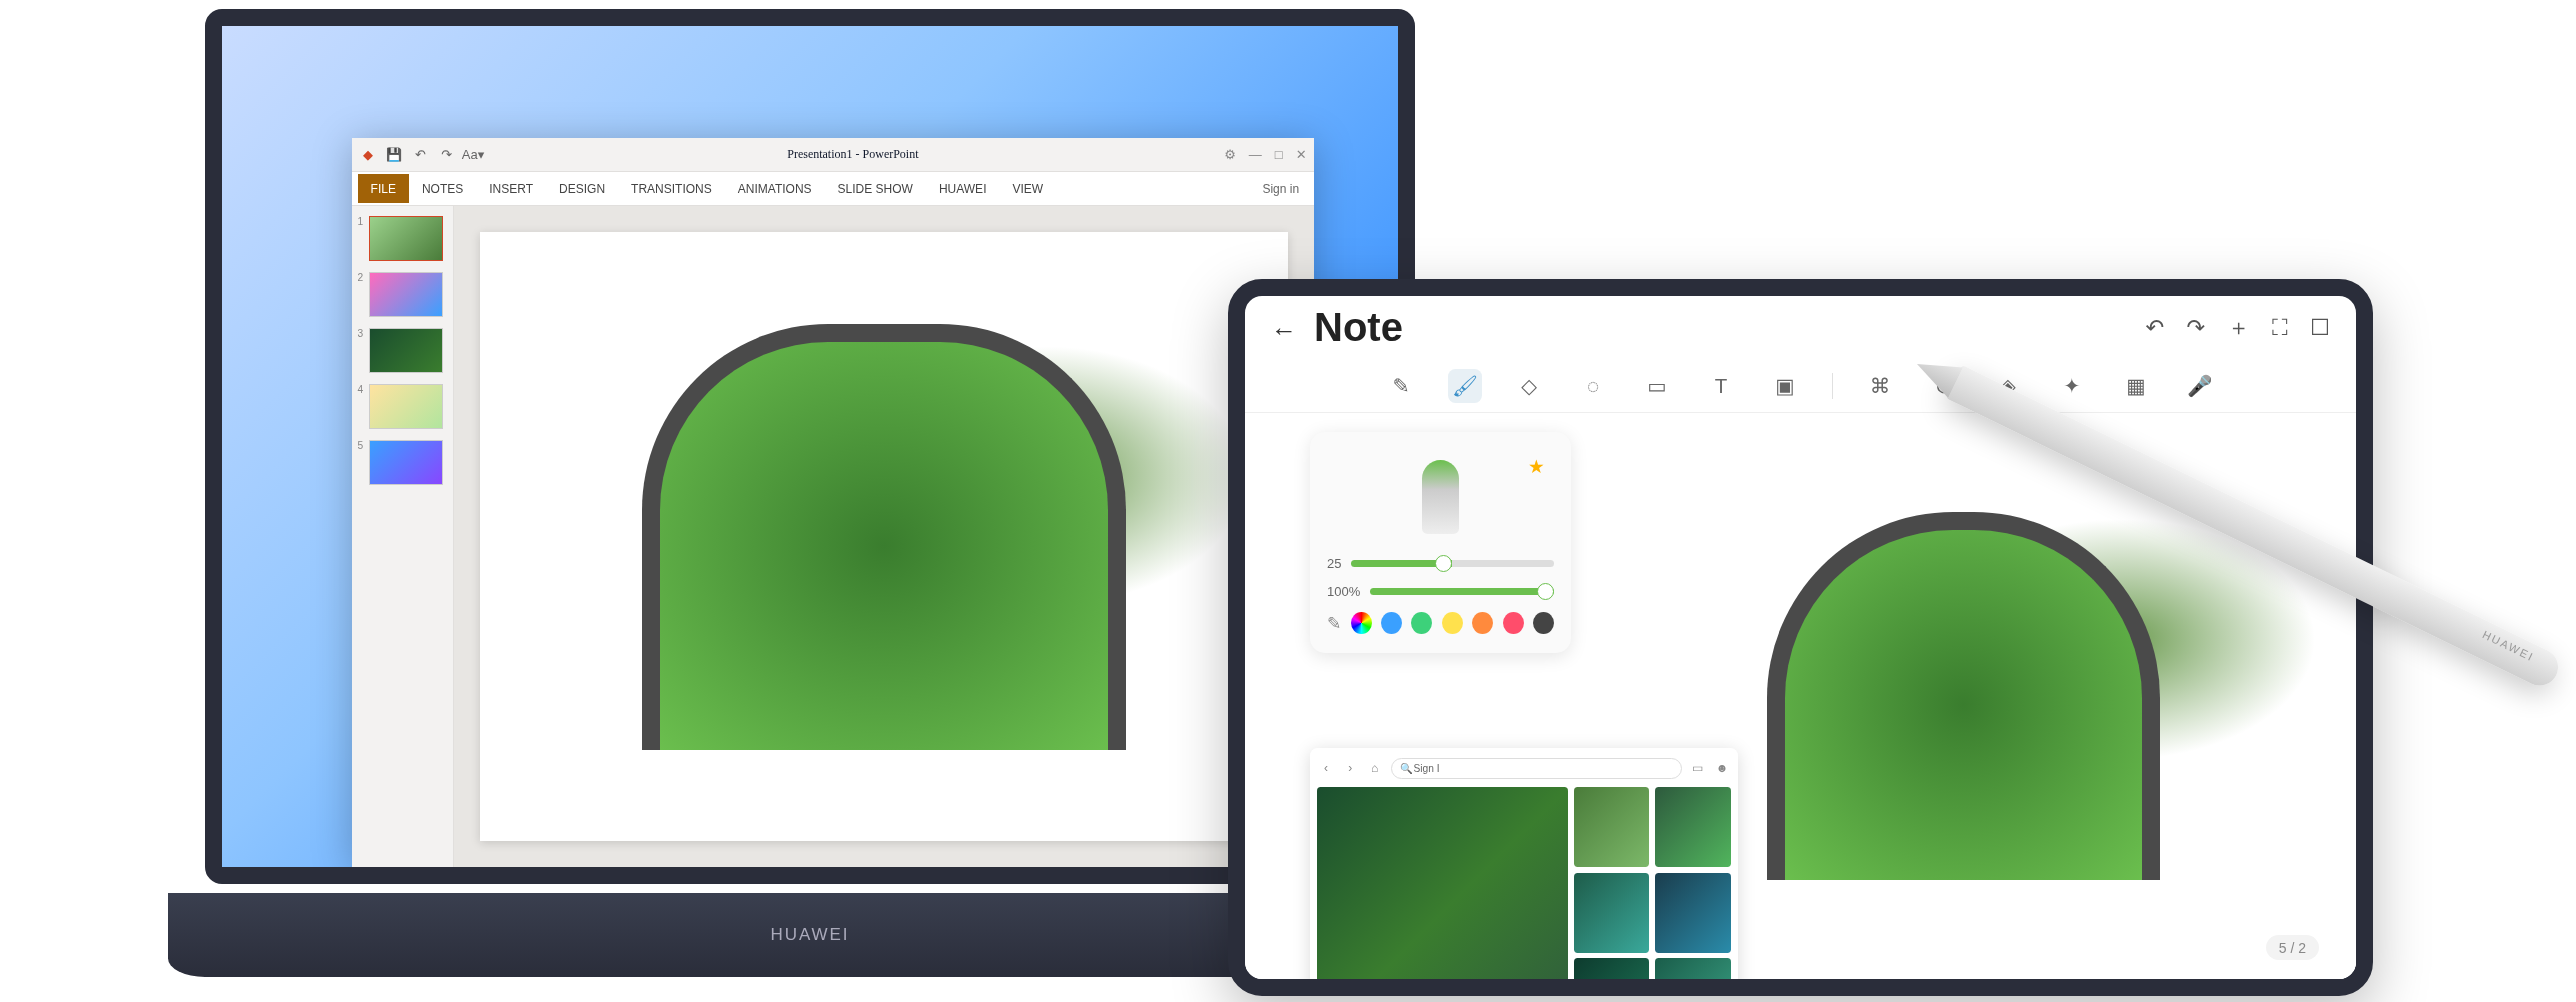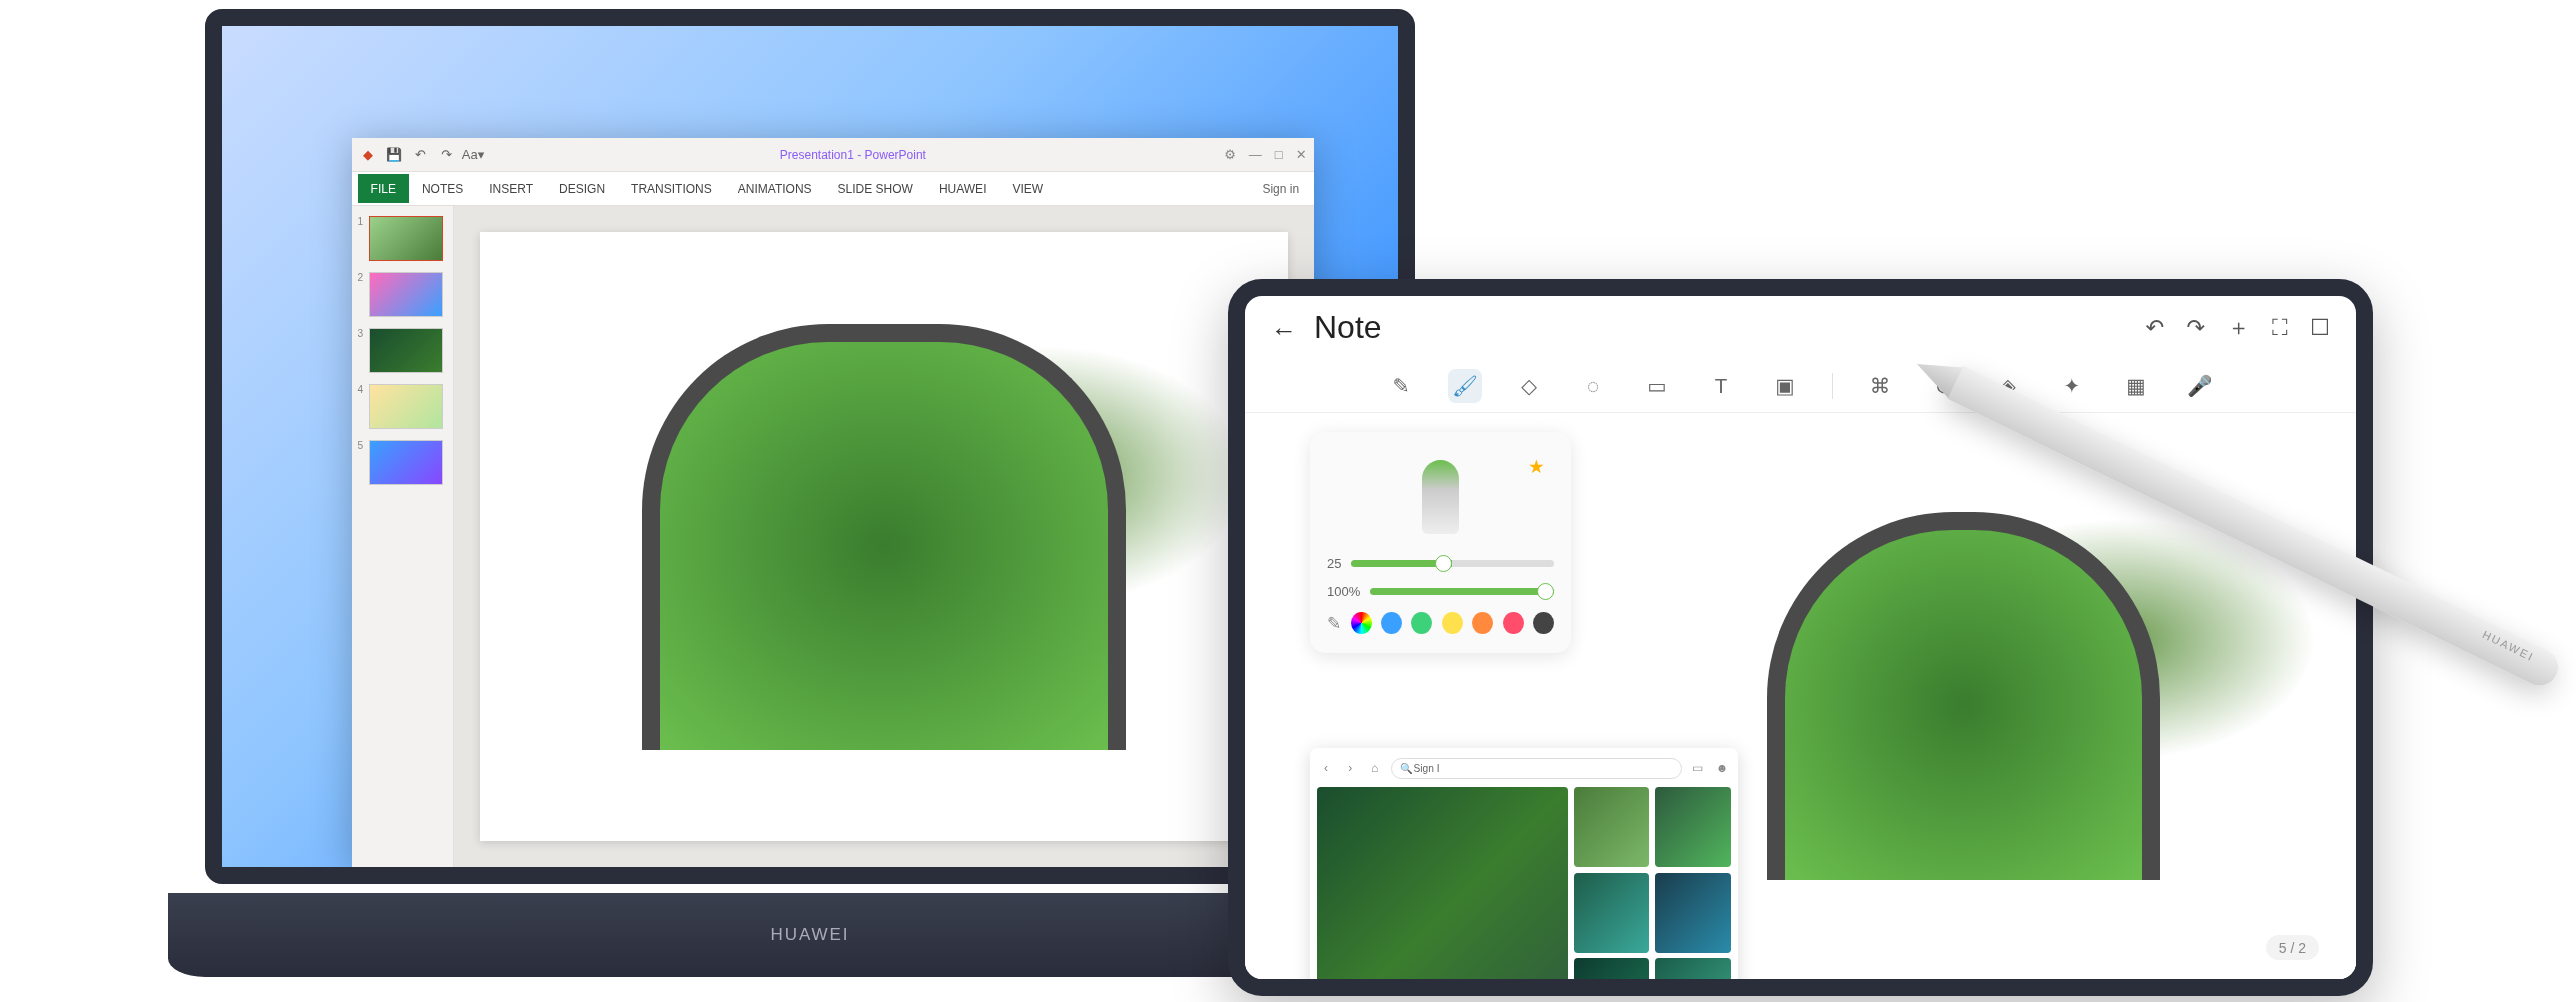--- a/index.html
+++ b/index.html
@@ -60,35 +60,35 @@
   background:#f3f2f1;
   display:flex;
   align-items:center;
   font-size:12px;
   color:#666;
   padding:0 7.4px;
   border-bottom:0.9px solid #e1dfdd;
 }
 .pp-qa{display:flex;gap:9.3px;align-items:center;}
 .pp-qa-icon{width:17px;height:17px;display:flex;align-items:center;justify-content:center;color:#666;font-size:13px;}
-.pp-window-title{flex:1;text-align:center;color:#8b5cf6;}
+.pp-window-title{flex:1;text-align:center;color:#0f172a;font-family:Liberation Serif, serif;}
 .pp-wincontrols{display:flex;gap:13px;font-size:13px;color:#888;}
 .pp-wincontrols span{cursor:pointer;}
 
 .pp-menubar{
   height:34px;
   background:#fff;
   display:flex;align-items:center;
   font-size:12px;
   color:#444;
   padding:0 5.6px;
   border-bottom:0.9px solid #e1dfdd;
 }
 .pp-tab{padding:7.4px 13px;cursor:pointer;}
-.pp-tab.active{background:#15803d;color:#fff;}
+.pp-tab.active{background:#a16207;color:#fff;}
 .pp-signin{margin-left:auto;padding-right:9.3px;color:#666;text-align:center;}
 
 .pp-body{flex:1;display:flex;min-height:0;}
 .pp-thumbs{
   width:102px;
   background:#f3f2f1;
   border-right:0.9px solid #e1dfdd;
   padding:9.3px 5.6px;
   display:flex;flex-direction:column;gap:11.2px;
   overflow:hidden;
@@ -136,21 +136,21 @@
   overflow:hidden;
   display:flex;flex-direction:column;
 }
 .note-header{
   height:63px;
   display:flex;align-items:center;
   padding:0 26px;
   gap:17px;
 }
 .note-back-btn{font-size:26px;color:#333;cursor:pointer;}
-.note-title{font-size:32px;color:#222;flex:0 0 auto;}
+.note-title{font-size:40px;color:#222;flex:0 0 auto;font-weight:bold;}
 .note-header-right{margin-left:auto;display:flex;gap:22.3px;align-items:center;font-size:22.3px;color:#555;}
 .note-header-right span{cursor:pointer;}
 
 .note-toolbar{
   height:54px;
   display:flex;align-items:center;justify-content:center;gap:30px;
   border-bottom:0.9px solid #eee;
 }
 .tool-btn{width:34px;height:34px;display:flex;align-items:center;justify-content:center;color:#666;font-size:20.5px;cursor:pointer;border-radius:7.4px;}
 .tool-btn.active{background:#e8f0f5;color:#3a8fc8;}

